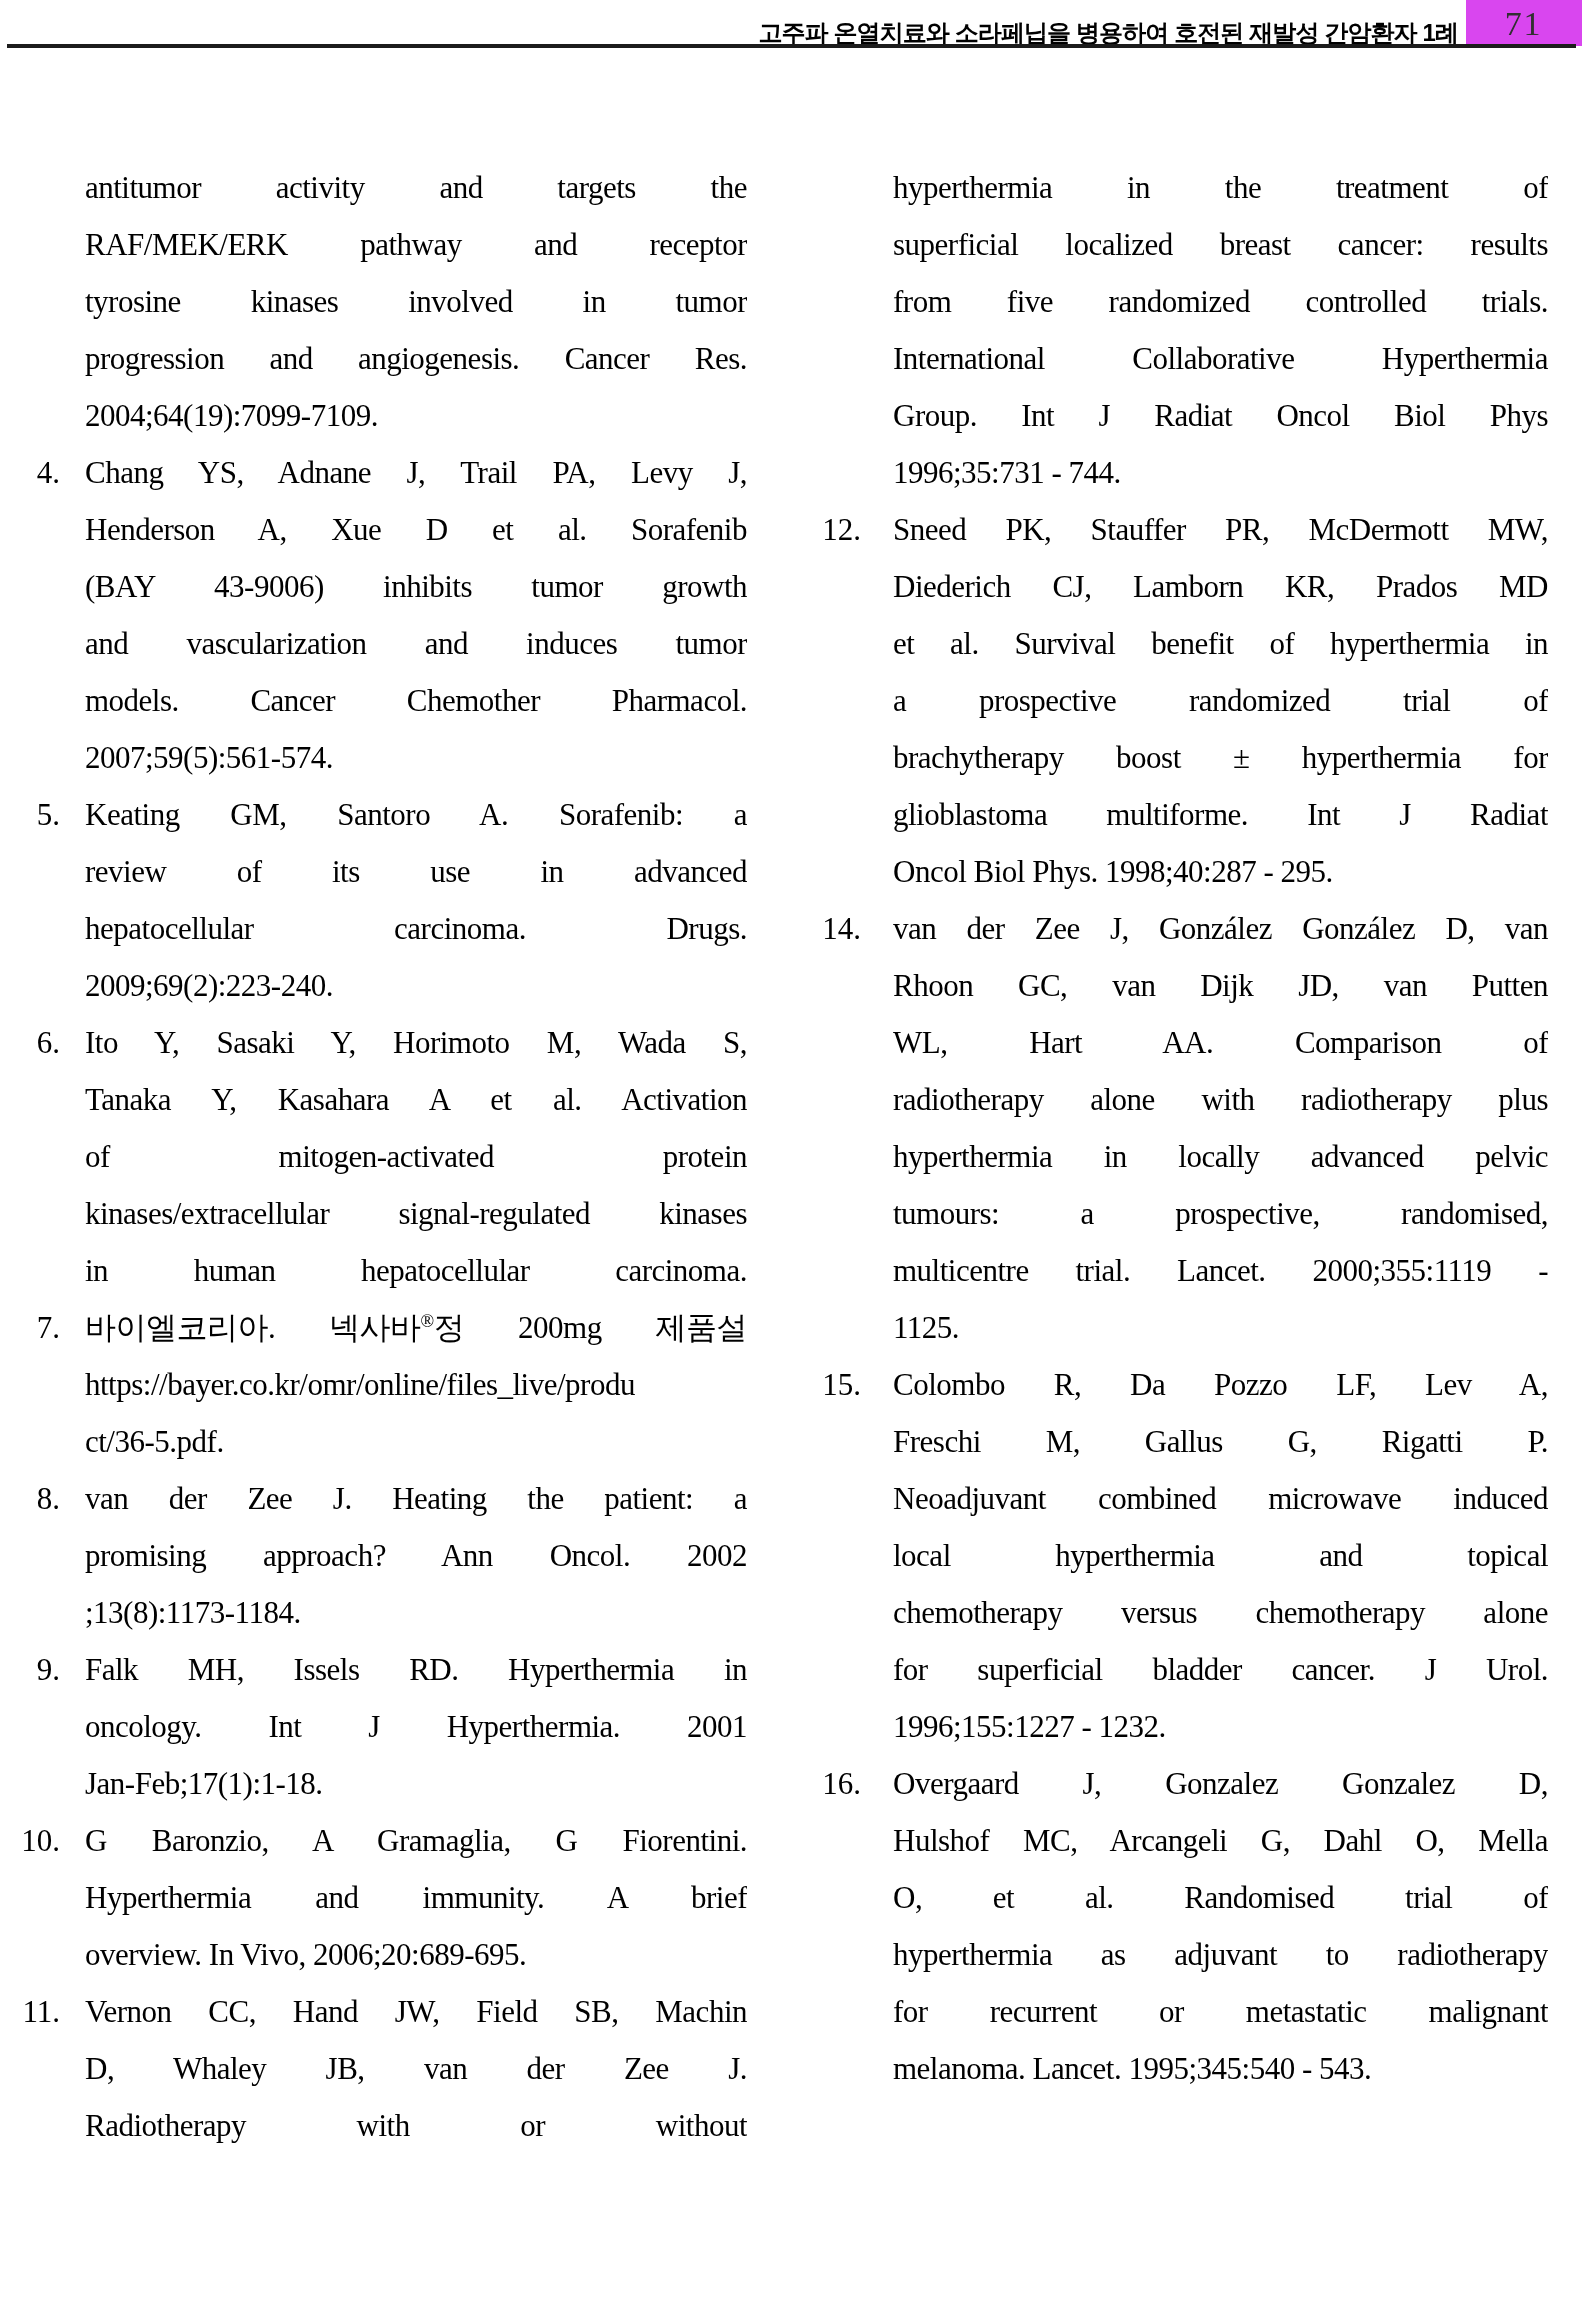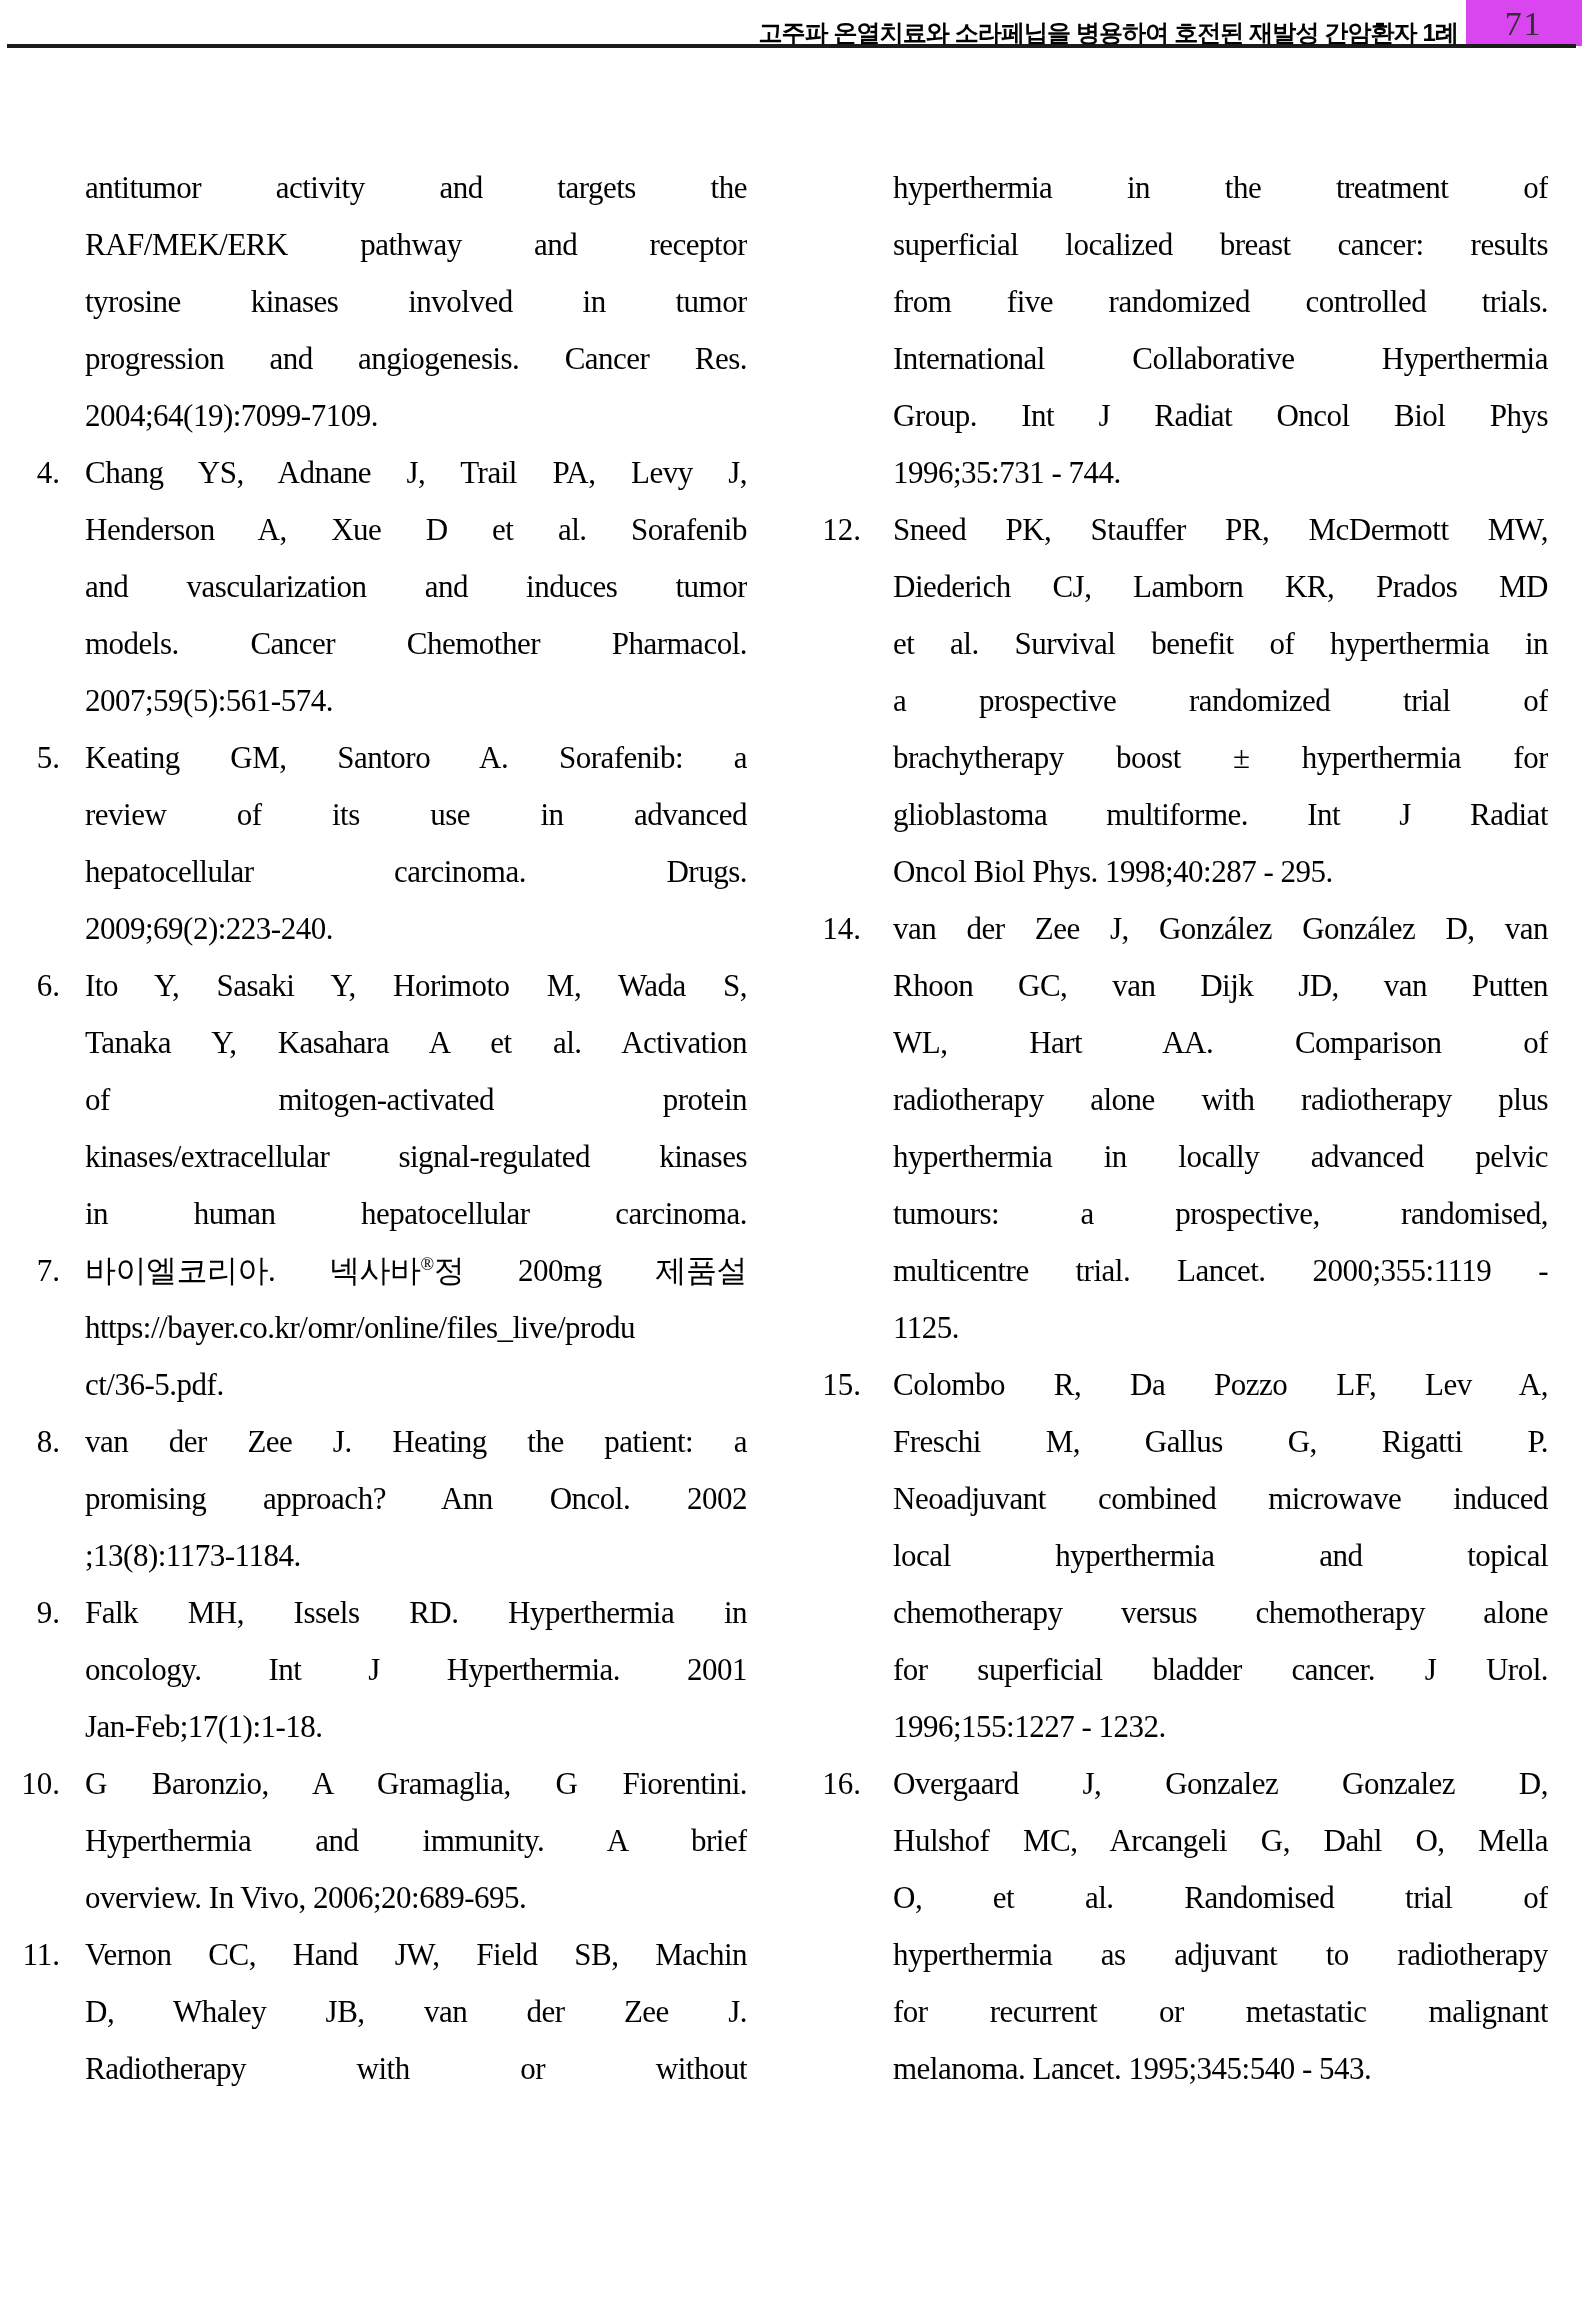--- a/index.html
+++ b/index.html
@@ -127,20 +127,21 @@
         <div class="ln">antitumor activity and targets the</div>
         <div class="ln">RAF/MEK/ERK pathway and receptor</div>
         <div class="ln">tyrosine kinases involved in tumor</div>
         <div class="ln">progression and angiogenesis. Cancer Res.</div>
         <div class="ln last">2004;64(19):7099-7109.</div>
       </div>
       <div class="entry">
         <span class="num">4.</span>
         <div class="ln">Chang YS, Adnane J, Trail PA, Levy J,</div>
         <div class="ln">Henderson A, Xue D et al. Sorafenib</div>
+        <div class="ln">(BAY 43-9006) inhibits tumor growth</div>
         <div class="ln">and vascularization and induces tumor</div>
         <div class="ln">models. Cancer Chemother Pharmacol.</div>
         <div class="ln last">2007;59(5):561-574.</div>
       </div>
       <div class="entry">
         <span class="num">5.</span>
         <div class="ln">Keating GM, Santoro A. Sorafenib: a</div>
         <div class="ln">review of its use in advanced</div>
         <div class="ln">hepatocellular carcinoma. Drugs.</div>
         <div class="ln last">2009;69(2):223-240.</div>

